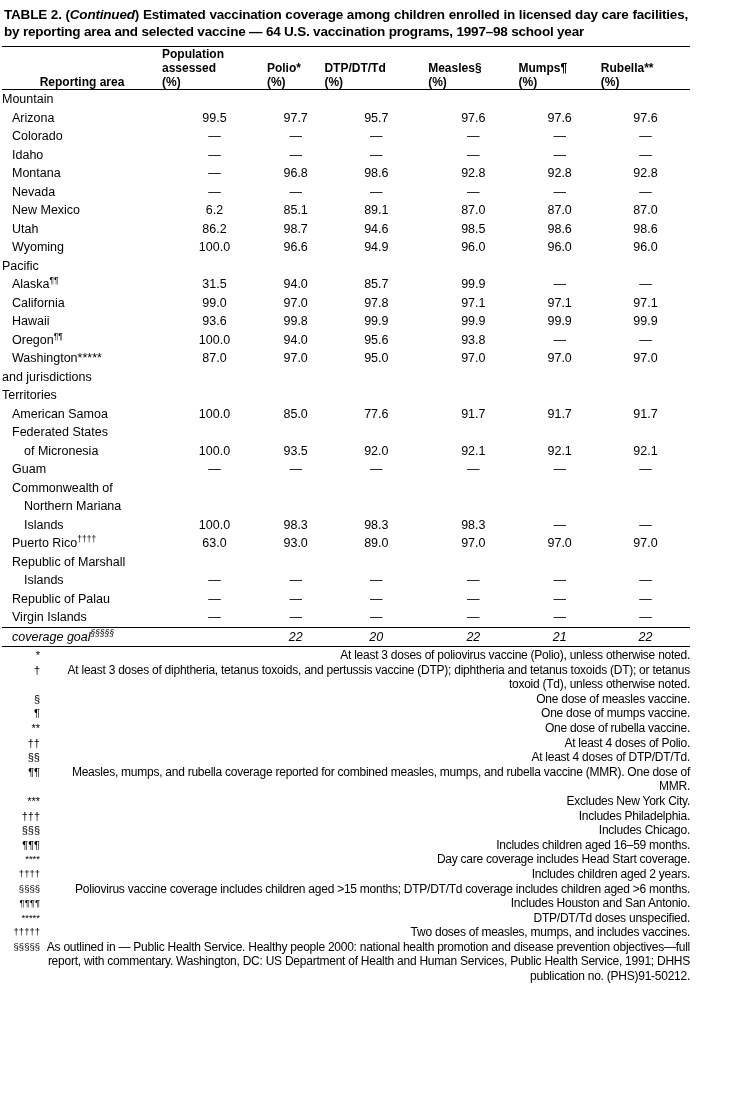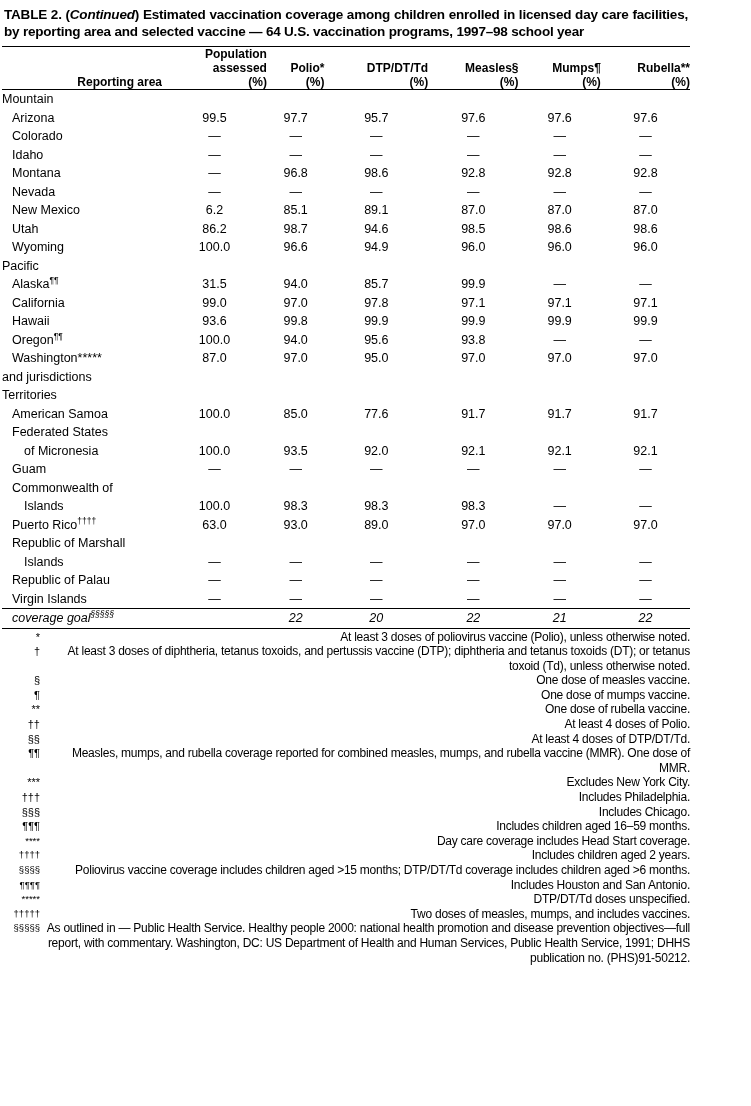--- a/index.html
+++ b/index.html
@@ -38,26 +38,26 @@
     padding: 0;
     vertical-align: bottom;
   }
   .hdr-row th {
     font-weight: bold;
     font-size: 12px;
     line-height: 14px;
     padding-bottom: 2px;
   }
   .hdr-left {
-    text-align: right;
+    text-align: center;
     vertical-align: bottom;
     width: 160px;
   }
   .hdr-num {
-    text-align: right;
+    text-align: left;
     margin-top: 16px;
   }
   .rule-top {
     border-top: 1.6px solid #000;
   }
   .rule-bottom {
     border-bottom: 1.6px solid #000;
   }
   .thin-rule td {
     border-bottom: 0.9px solid #000;
@@ -344,20 +344,29 @@
         <tr class="data-row">
           <td class="lbl indent1">Commonwealth of</td>
           <td class="val"></td>
           <td class="val"></td>
           <td class="val"></td>
           <td class="val"></td>
           <td class="val"></td>
           <td class="val"></td>
         </tr>
         <tr class="data-row">
+          <td class="lbl indent2">Northern Mariana</td>
+          <td class="val"></td>
+          <td class="val"></td>
+          <td class="val"></td>
+          <td class="val"></td>
+          <td class="val"></td>
+          <td class="val"></td>
+        </tr>
+        <tr class="data-row">
           <td class="lbl indent2">Islands</td>
           <td class="val">100.0</td>
           <td class="val">98.3</td>
           <td class="val">98.3</td>
           <td class="val">98.3</td>
           <td class="val">—</td>
           <td class="val">—</td>
         </tr>
         <tr class="data-row">
           <td class="lbl indent1">Puerto  Rico<sup>††††</sup></td>

